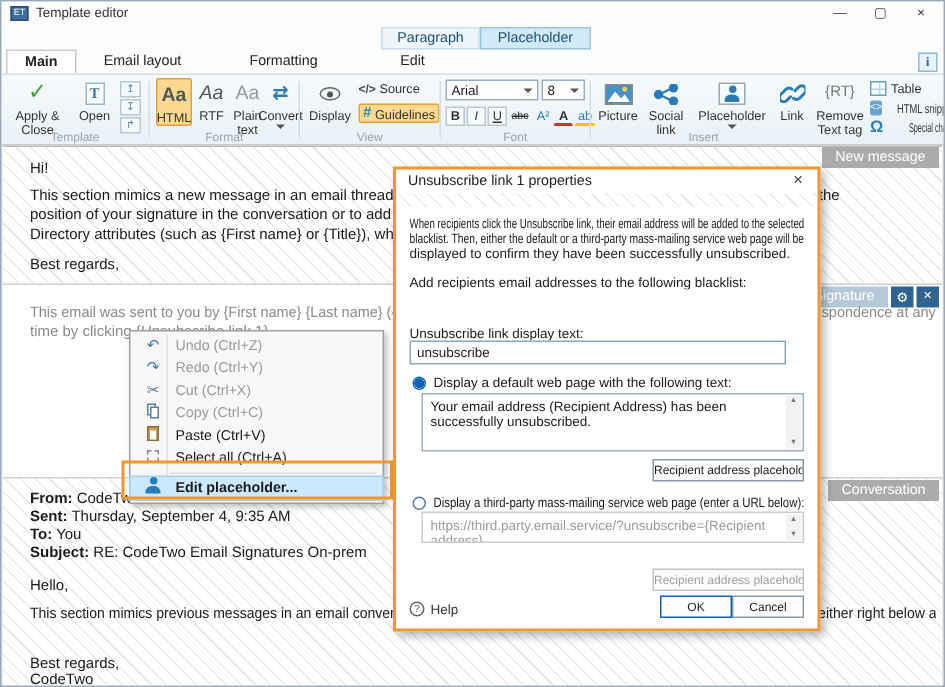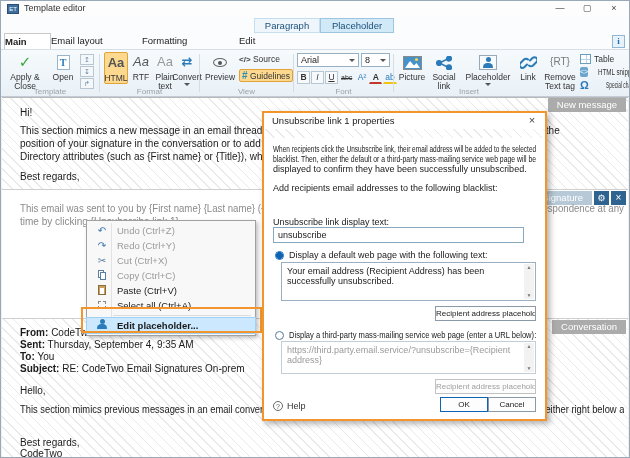--- a/index.html
+++ b/index.html
@@ -11,21 +11,21 @@
   #appicon{position:absolute;left:6px;top:3px;width:12px;height:10px;background:#3d6e9e;border:1px solid #2b4f73;color:#fff;font-size:6px;line-height:8px;text-align:center;}
   #wtitle{position:absolute;left:23px;top:2px;font-size:9px;color:#333;}
   .wbtn{position:absolute;top:0;width:26px;height:16px;text-align:center;font-size:9px;color:#444;line-height:15px;}
   #btn-min{right:56px;} #btn-max{right:29px;} #btn-close{right:2px;}
 
   
   #tabstrip{position:absolute;left:0;top:16px;right:0;height:32px;background:#fbfcfd;}
   .ctab{position:absolute;top:1px;height:15px;font-size:9.5px;line-height:14px;text-align:center;color:#1c4f78;}
   #tab-paragraph{left:253px;width:66px;background:#eef6fc;border:1px solid #c6dff0;}
   #tab-placeholder{left:319px;width:74px;background:#d2e9f8;border:1px solid #9fc6e0;}
-  .mtab{position:absolute;top:16px;height:16px;font-size:9.5px;line-height:15px;text-align:left;color:#222;}
+  .mtab{position:absolute;top:16px;height:16px;font-size:9.5px;line-height:15px;text-align:center;color:#222;}
   #tab-main{left:3px;width:47px;background:#fff;border:1px solid #c9c9c9;border-bottom:none;font-weight:bold;}
   #tab-email{left:50px;width:88px;}
   #tab-formatting{left:141px;width:94px;}
   #tab-edit{left:238px;width:72px;}
   #infobtn{position:absolute;top:18px;right:4px;width:13px;height:13px;background:#e8f2fb;border:1px solid #8fb8d8;color:#1d6fb8;font-size:9px;font-weight:bold;text-align:center;line-height:11px;font-family:"Liberation Serif",serif;}
 
   
   #ribbon{position:absolute;left:0;top:48px;right:0;height:48px;background:linear-gradient(#f6fafc,#e9f1f7);border-top:1px solid #d6dee6;border-bottom:1px solid #c3ccd6;}
   .group{position:absolute;top:0;height:46px;}
   .glabel{position:absolute;bottom:0;left:0;right:0;text-align:center;font-size:8px;color:#9aa3ab;}
@@ -186,21 +186,21 @@
     </div>
     <div class="gsep" style="left:198px;"></div>
 
     <div class="group" style="left:199px;width:93px;">
       <div class="bigbtn" style="left:4px;width:32px;">
         <span class="bi">
             <span class="ic-eye">
               <i></i>
             </span>
           </span>
-        <span>Preview</span>
+        <span>Display</span>
       </div>
       <div class="smallrow" style="left:39px;top:4px;">
         <span class="ic-src">&lt;/&gt;</span>&nbsp;<span>Source</span>
       </div>
       <div class="smallrow hl" style="left:39px;top:19px;padding:0 2px;">
         <span class="ic-guid">#</span>&nbsp;<span>Guidelines</span>
       </div>
       <div class="glabel">View</div>
     </div>
     <div class="gsep" style="left:292px;"></div>
@@ -379,21 +379,21 @@
     <div class="radio on" style="top:138px;"></div>
     <div class="dline" style="top:137px;left:25px;"><span class="fit">Display a default web page with the following text:</span></div>
     <div class="dta" style="top:149px;height:39px;">
       <span class="fit">Your email address (Recipient Address) has been successfully unsubscribed.</span>
       <span class="scr"><span>▲</span><span class="dn">▼</span></span>
     </div>
     <div class="dbtn" style="top:193px;right:9px;width:101px;"><span class="fit">Recipient address placeholder</span></div>
 
     <div class="radio" style="top:218px;"></div>
     <div class="dline" style="top:217px;left:25px;"><span class="fit" style="transform: scaleX(0.843003);">Display a third-party mass-mailing service web page (enter a URL below):</span></div>
-    <div class="dta dis" style="top:228px;height:33px;">
+    <div class="dta dis" style="top:228px;height:21px;">
       <span class="fit">https://third.party.email.service/?unsubscribe={Recipient address}</span>
       <span class="scr"><span>▲</span><span class="dn">▼</span></span>
     </div>
     <div class="dbtn dis" style="top:266px;right:9px;width:101px;"><span class="fit">Recipient address placeholder</span></div>
 
     <div id="dlg-help">
       <span class="ic-help">?</span>
       <span>Help</span>
     </div>
     <div class="dbtn" id="dlg-ok">OK</div>

